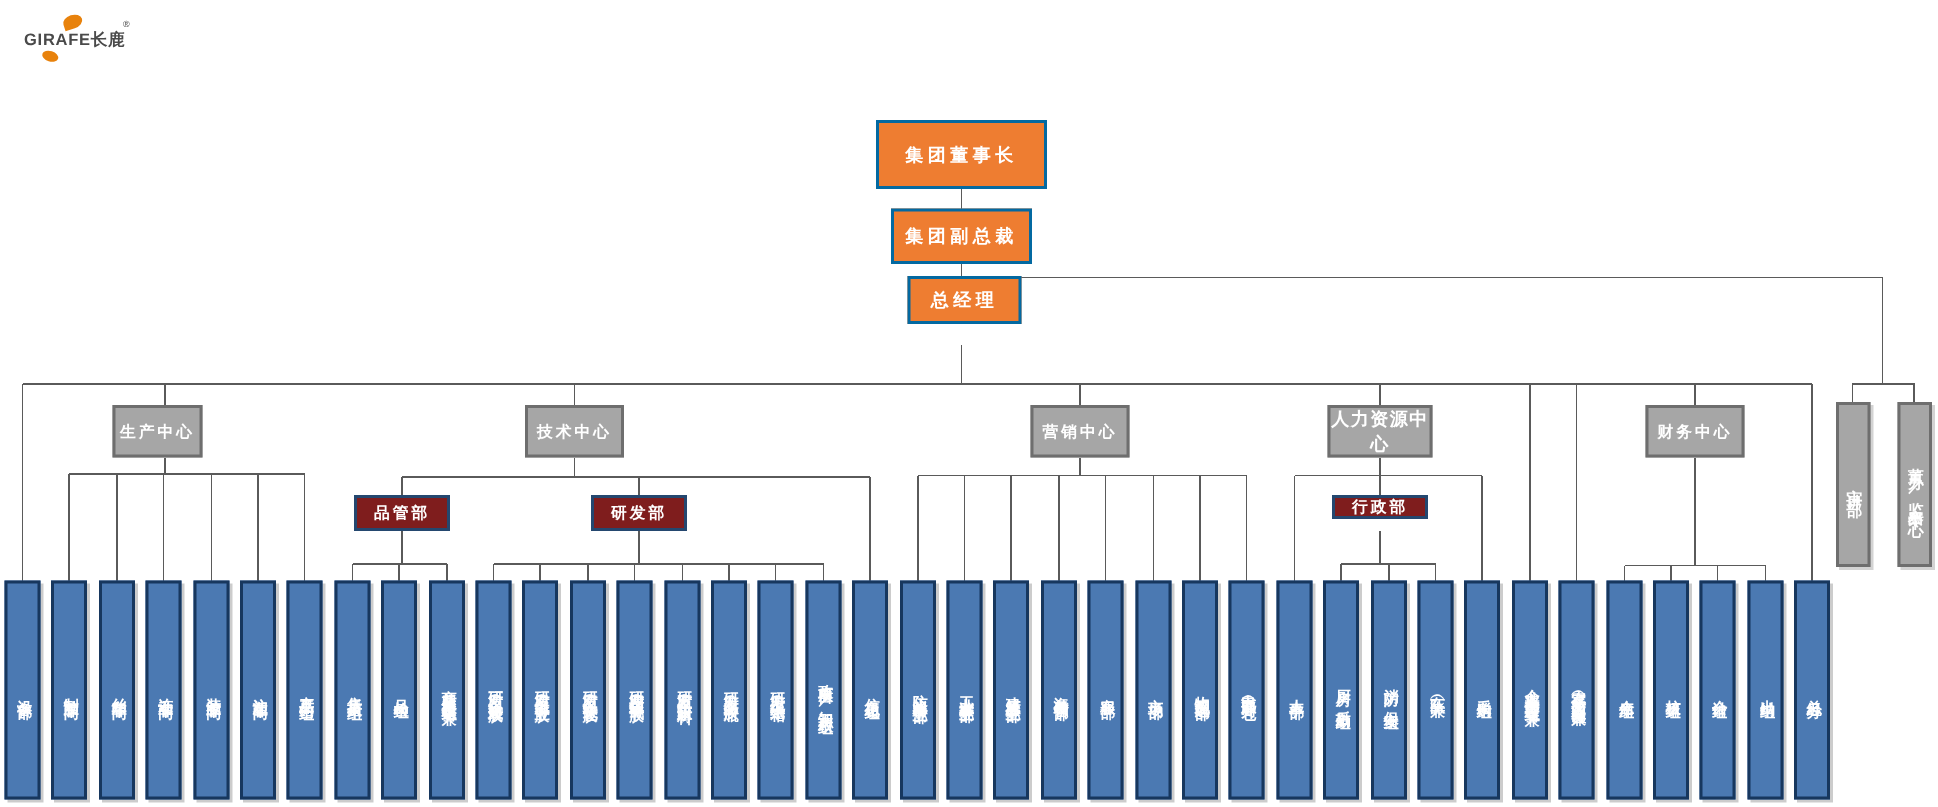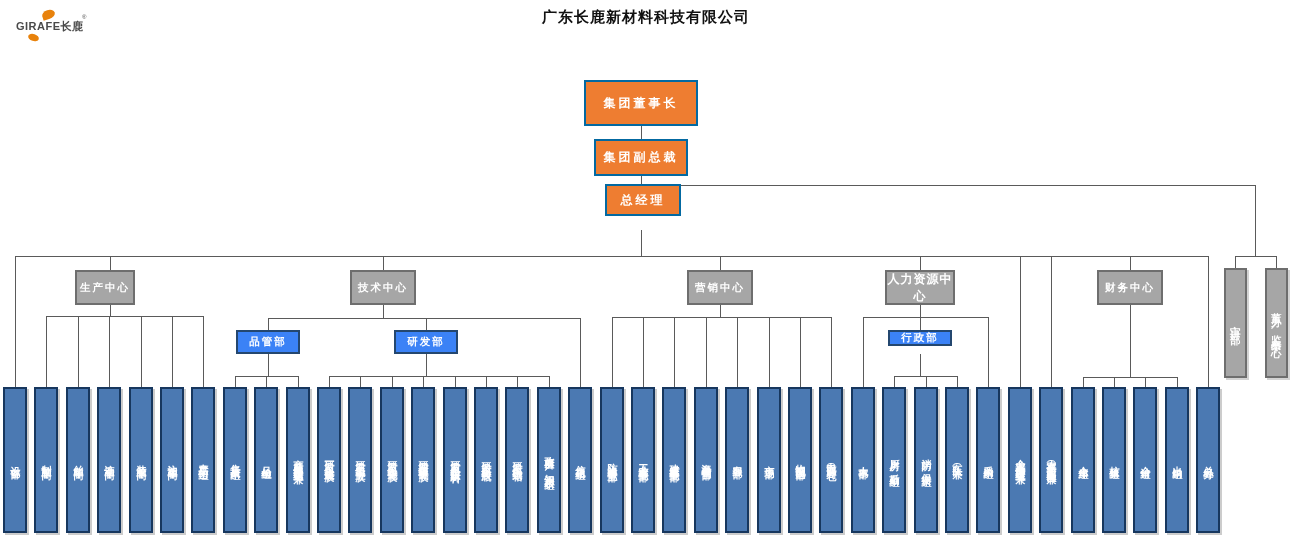--- a/index.html
+++ b/index.html
@@ -8,21 +8,21 @@
   .titles{position:absolute;top:6px;left:0;width:100%;text-align:center;
           font-family:"DejaVu Serif",serif;font-weight:bold;color:#111}
   .t1{font-size:15px;line-height:23px;letter-spacing:1px}
   .t2{font-size:14px;line-height:22px;letter-spacing:1px}
   .wires{position:absolute;left:0;top:0}
   .node{position:absolute;box-sizing:border-box;display:flex;align-items:center;justify-content:center;
         color:#fff;text-align:center;font-family:"DejaVu Serif",serif}
   .orange{background:#EE7D31;border:2px solid #0369a1;font-size:12px;letter-spacing:3px;font-weight:bold}
   .gray{background:#A6A6A6;border:2px solid #6E6E6E;font-size:10.5px;letter-spacing:2px;font-weight:bold}
   .small{font-size:12px;letter-spacing:1px}
-  .blue{background:#3b82f6;border:2px solid #24476F;font-size:10.5px;letter-spacing:2px;font-weight:bold}
+  .blue{background:#7f1d1d;border:2px solid #24476F;font-size:10.5px;letter-spacing:2px;font-weight:bold}
   .vbox{background:#4B79B2;border:2px solid #17375E;width:24px;top:387px;height:146px;
         box-shadow:2px 2px 0 rgba(110,110,110,.35)}
   .vbox span{writing-mode:vertical-rl;text-orientation:mixed;font-size:10px;line-height:1;
              letter-spacing:1.5px;font-weight:bold}
   .gvbox{background:#A6A6A6;border:2px solid #6E6E6E;width:23px;top:268px;height:110px;
          box-shadow:2px 2px 0 rgba(110,110,110,.3)}
   .gvbox span{writing-mode:vertical-rl;text-orientation:mixed;font-size:10.5px;line-height:1;
               letter-spacing:4px;font-weight:bold}
   .logo{position:absolute;left:16px;top:10px;width:80px;height:36px}
   .logo-head{position:absolute;left:26px;top:0;width:13px;height:9px;background:#E8820C;
@@ -62,21 +62,20 @@
   </svg>
 
   <div class="logo">
     <span class="logo-head"></span>
     <span class="logo-foot"></span>
     <span class="logo-text">GIRAFE长鹿</span>
     <span class="logo-reg">®</span>
   </div>
 
   <div class="titles">
-    <div class="t1">广东长鹿新材料科技有限公司</div>
   </div>
 
   <div class="node orange" style="left:584px;top:80px;width:114px;height:46px">
       <span>集团董事长</span>
     </div>
   <div class="node orange" style="left:594px;top:139px;width:94px;height:37px">
       <span>集团副总裁</span>
     </div>
   <div class="node orange" style="left:605px;top:184px;width:76px;height:32px">
       <span>总经理</span>

